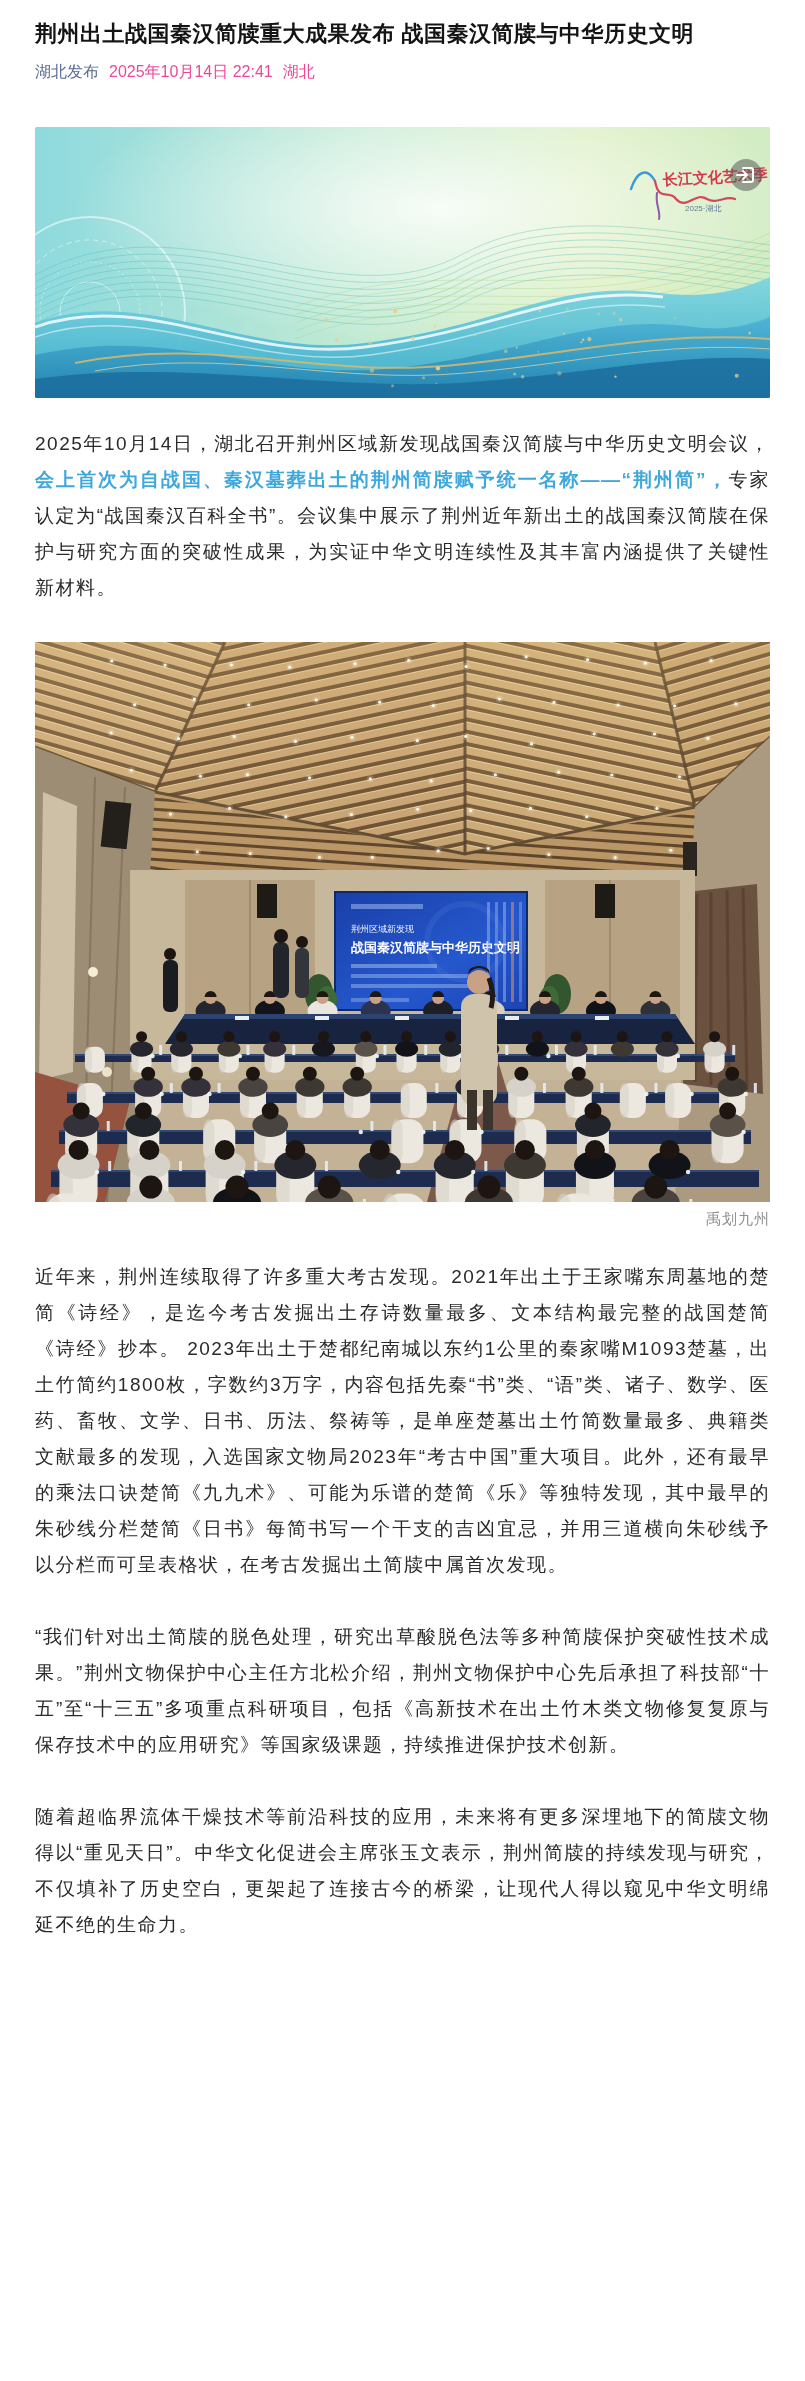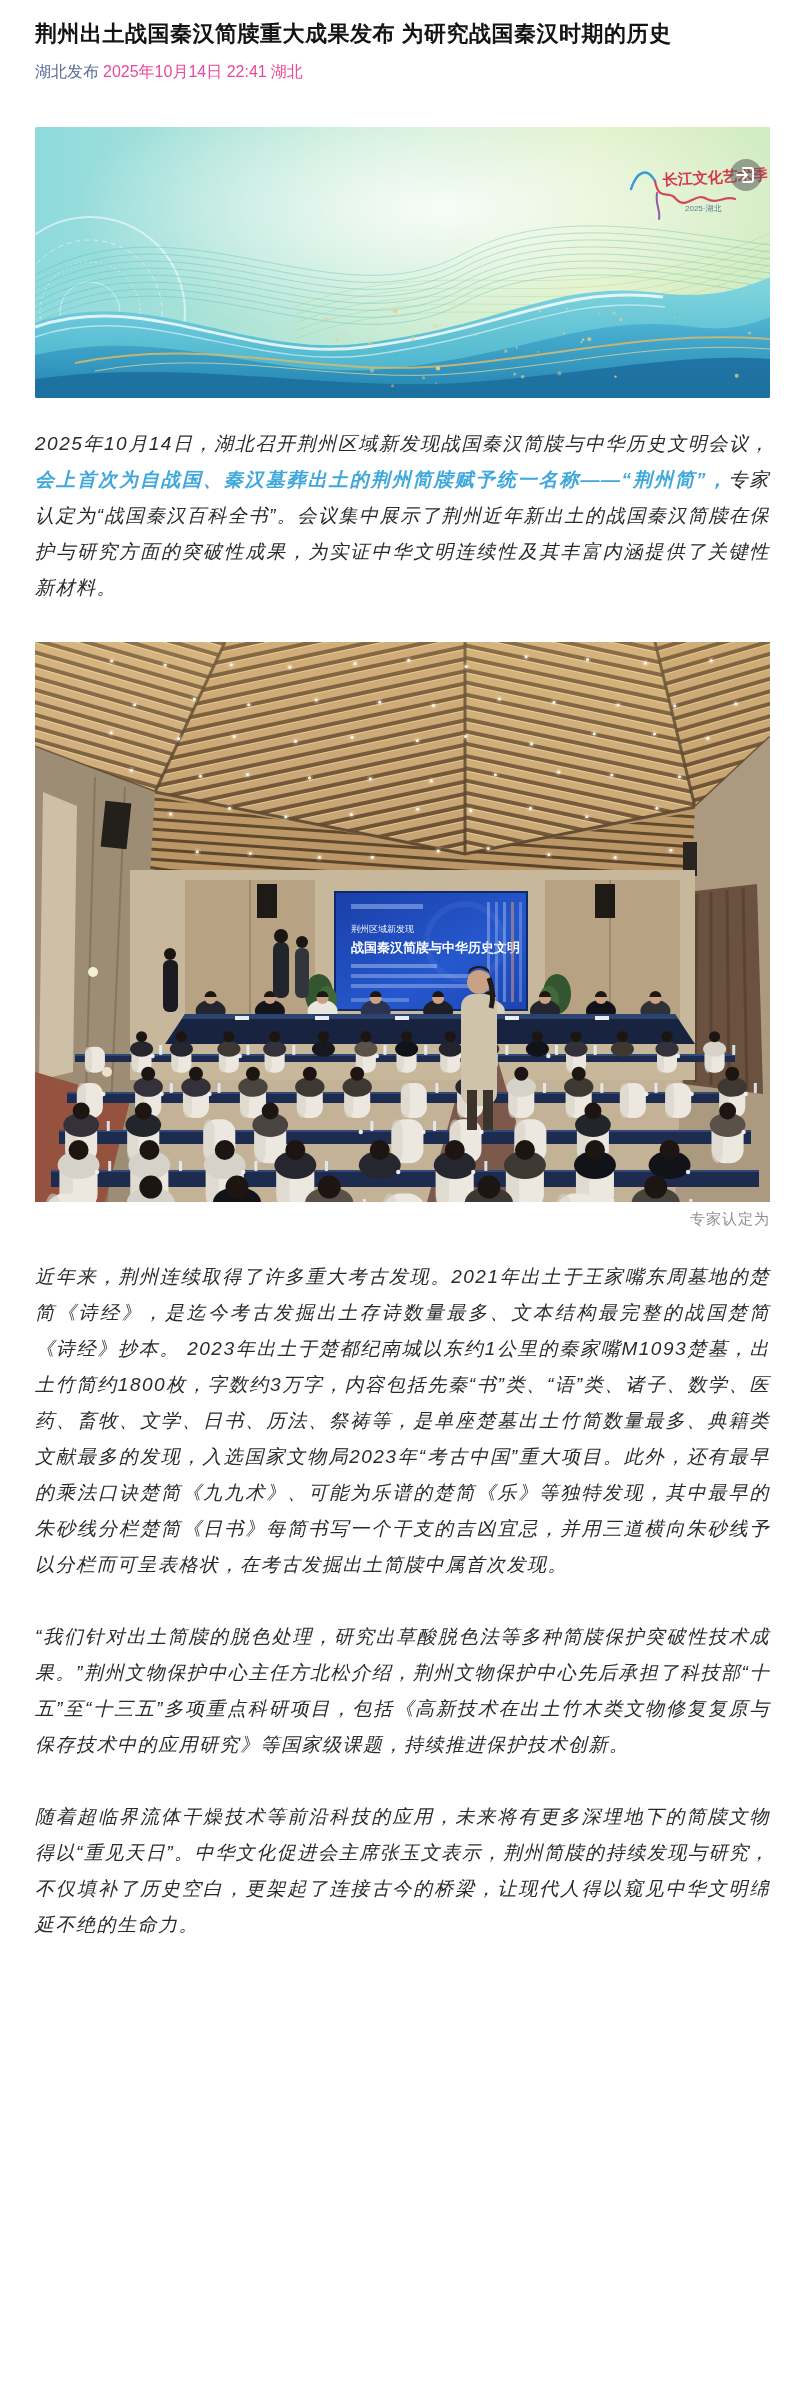--- a/index.html
+++ b/index.html
@@ -1,36 +1,36 @@
 <!DOCTYPE html>
 <html><head>
 <meta charset="utf-8">
 <style>
   html,body{margin:0;padding:0;background:#ffffff;}
   body{width:805px;font-family:"Liberation Sans","DejaVu Sans",sans-serif;-webkit-font-smoothing:antialiased;}
   .page{padding:18px 35px 14px;}
   .title{font-size:22px;line-height:1.45;font-weight:700;color:#141414;letter-spacing:.5px;margin:0 0 12px;}
-  .meta{display:flex;align-items:center;gap:4px;font-size:16px;margin:0 0 44px;}
+  .meta{display:flex;align-items:center;gap:10px;font-size:16px;margin:0 0 44px;}
   .meta .src{color:#576b95;cursor:pointer;}
   .meta .date,.meta .loc{color:#ec4899;}
   .banner{position:relative;width:735px;height:271px;overflow:hidden;border-radius:2px;background:#bfe8d9;}
   .banner svg{display:block;}
-  .article p.body{font-size:19px;line-height:36px;letter-spacing:1.5px;color:#2a2a2a;text-align:justify;margin:28px 0 36px;font-style:italic;}
+  .article p.body{font-size:19px;line-height:36px;letter-spacing:1.5px;color:#2a2a2a;text-align:justify;margin:28px 0 36px;}
   .article p.body + p.body{margin-top:7px;}
   .hl{color:#3ea7dc;font-weight:700;}
   figure.photo{margin:26px 0 0;text-align:right;}
   .photo svg{display:block;background:#c7b89b;}
   .caption{font-size:15px;color:#8f8f8f;letter-spacing:1px;margin:8px 0 30px;}
 </style>
 </head>
 <body>
 
 <div class="page">
 
-  <h1 class="title">荆州出土战国秦汉简牍重大成果发布 为研究战国秦汉时期的历史</h1>
+  <h1 class="title">荆州出土战国秦汉简牍重大成果发布 战国秦汉简牍与中华历史文明</h1>
 
   <div class="meta">
     <span class="src">湖北发布</span>
     <span class="date">2025年10月14日 22:41</span>
     <span class="loc">湖北</span>
   </div>
 
   <div class="banner">
     <svg width="735" height="271" viewBox="0 0 735 271">
       <defs>
@@ -713,20 +713,20 @@
 
         <g>
           <rect x="426" y="352" width="36" height="112" rx="13" fill="#cfc3ab"></rect>
           <rect x="432" y="448" width="10" height="40" fill="#3a342c"></rect>
             <rect x="448" y="448" width="10" height="40" fill="#3a342c"></rect>
           <circle cx="444" cy="340" r="12" fill="#c9a184"></circle>
           <path d="M432,338 a12 12 0 0 1 24,0 l-2,-10 a12 9 0 0 0 -20,0 z" fill="#201a18"></path>
           <path d="M454,336 q6,16 2,30" stroke="#201a18" stroke-width="5" fill="none"></path>
         </g>
       </svg>
-      <figcaption class="caption">专家认定为</figcaption>
+      <figcaption class="caption">禹划九州</figcaption>
     </figure>
 
     <p class="body">近年来，荆州连续取得了许多重大考古发现。2021年出土于王家嘴东周墓地的楚简《诗经》，是迄今考古发掘出土存诗数量最多、文本结构最完整的战国楚简《诗经》抄本。 2023年出土于楚都纪南城以东约1公里的秦家嘴M1093楚墓，出土竹简约1800枚，字数约3万字，内容包括先秦“书”类、“语”类、诸子、数学、医药、畜牧、文学、日书、历法、祭祷等，是单座楚墓出土竹简数量最多、典籍类文献最多的发现，入选国家文物局2023年“考古中国”重大项目。此外，还有最早的乘法口诀楚简《九九术》、可能为乐谱的楚简《乐》等独特发现，其中最早的朱砂线分栏楚简《日书》每简书写一个干支的吉凶宜忌，并用三道横向朱砂线予以分栏而可呈表格状，在考古发掘出土简牍中属首次发现。</p>
     <p class="body">“我们针对出土简牍的脱色处理，研究出草酸脱色法等多种简牍保护突破性技术成果。”荆州文物保护中心主任方北松介绍，荆州文物保护中心先后承担了科技部“十五”至“十三五”多项重点科研项目，包括《高新技术在出土竹木类文物修复复原与保存技术中的应用研究》等国家级课题，持续推进保护技术创新。</p>
     <p class="body">随着超临界流体干燥技术等前沿科技的应用，未来将有更多深埋地下的简牍文物得以“重见天日”。中华文化促进会主席张玉文表示，荆州简牍的持续发现与研究，不仅填补了历史空白，更架起了连接古今的桥梁，让现代人得以窥见中华文明绵延不绝的生命力。</p>
   </div>
 </div>
 
 </body></html>

